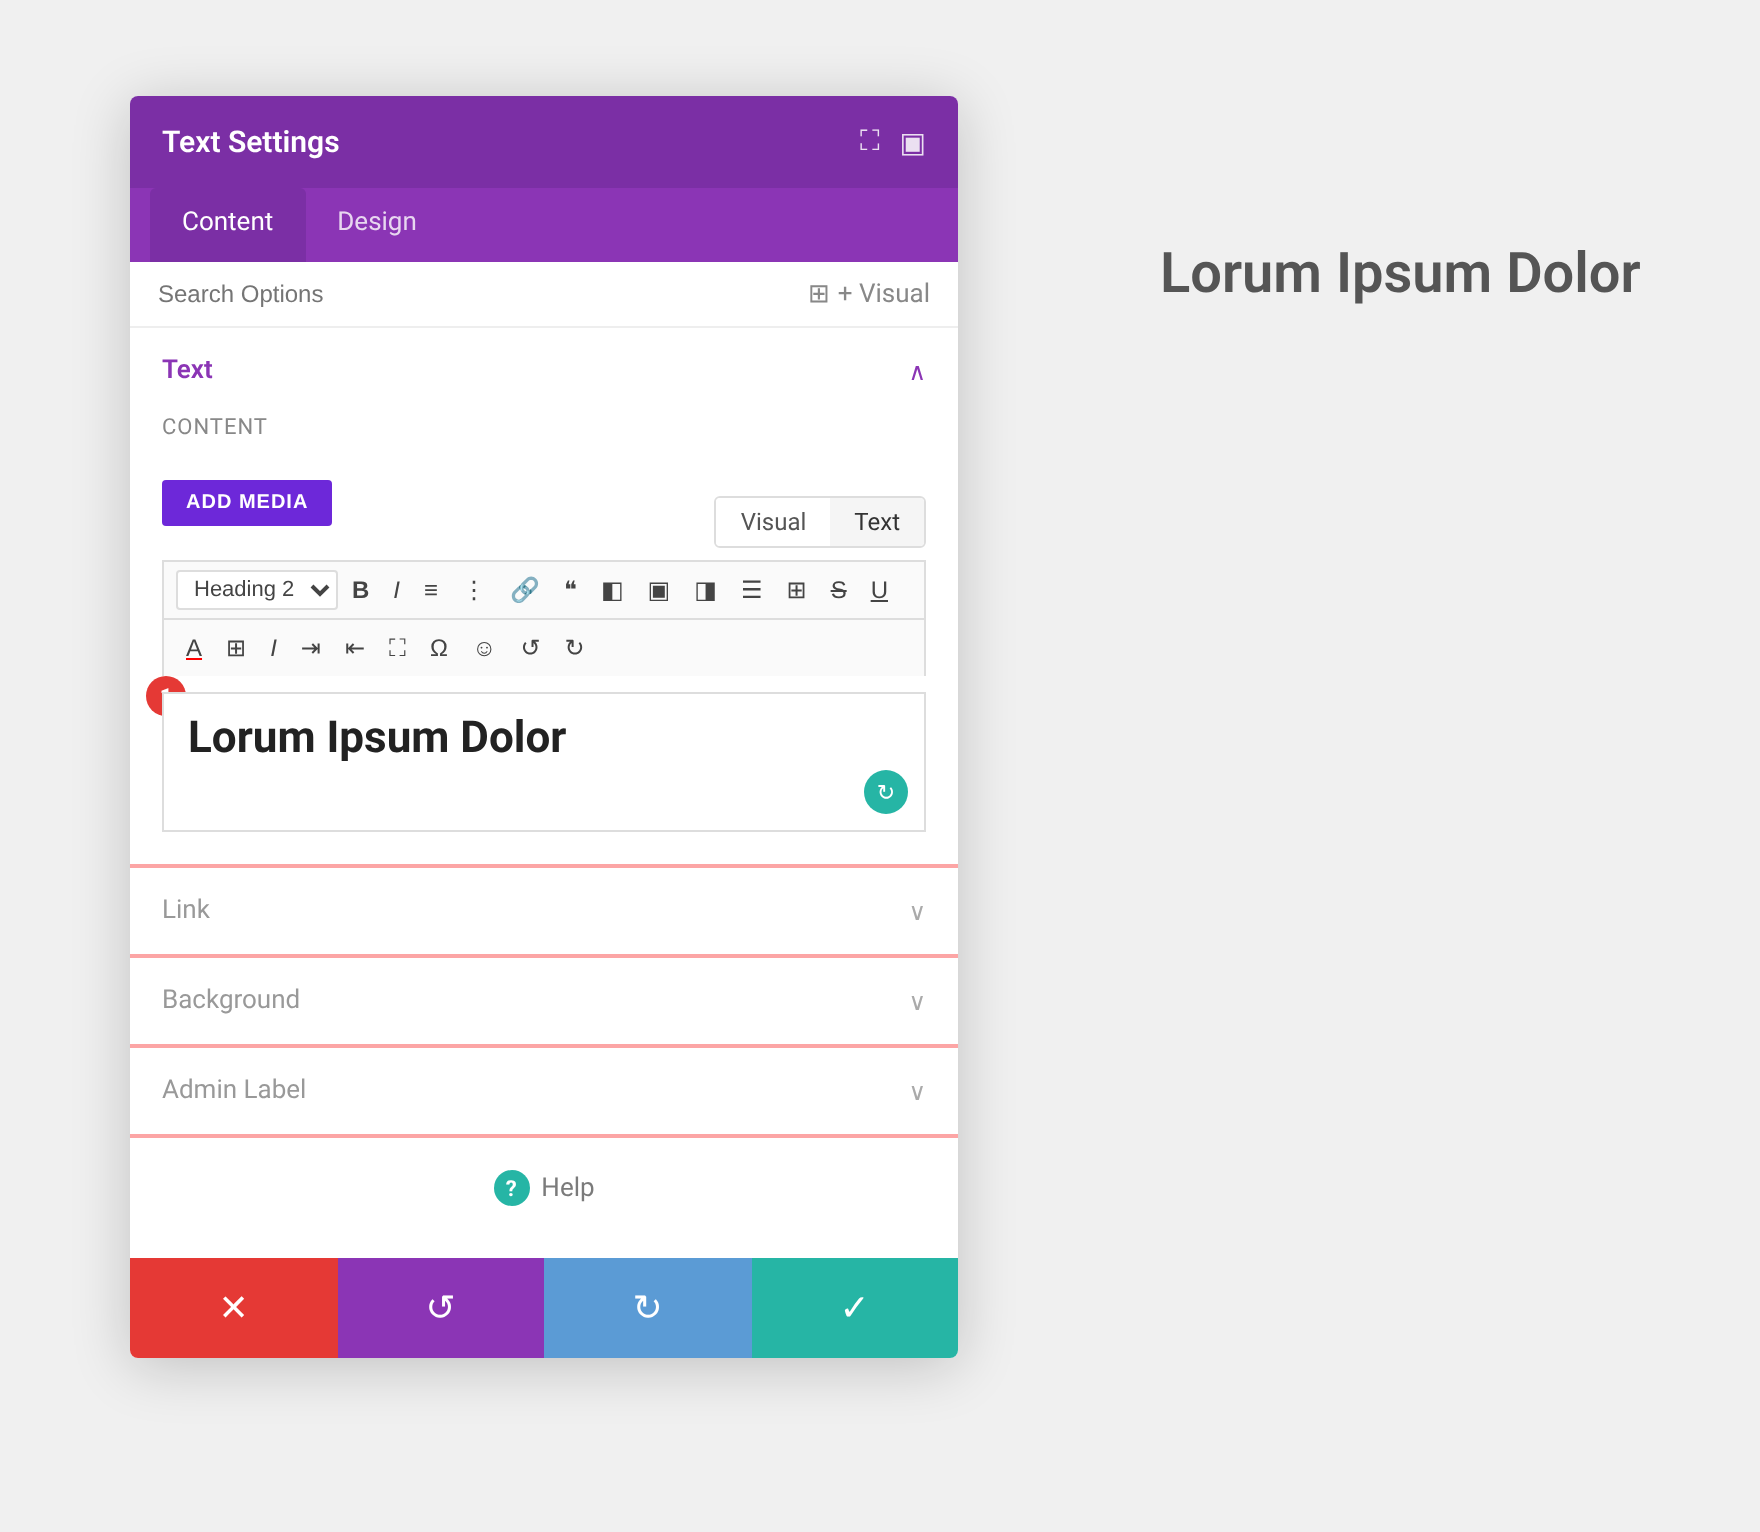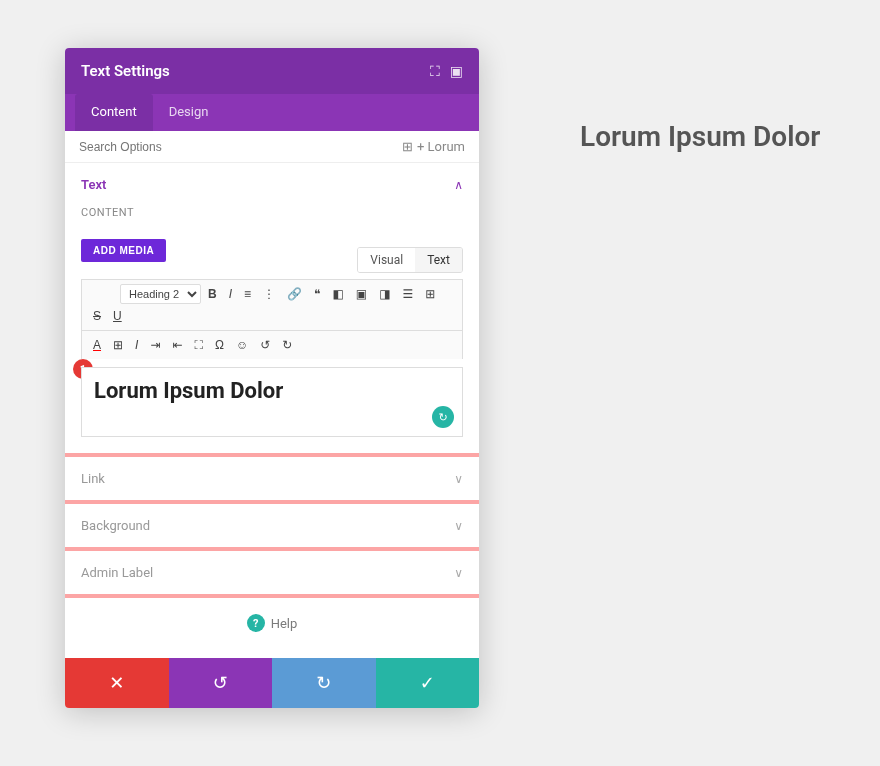--- a/index.html
+++ b/index.html
@@ -107,21 +107,21 @@
 
     
     .modal-body {
       overflow-y: auto;
       max-height: 560px;
       padding-bottom: 10px;
     }
 
     
     .section {
-      border-bottom: 4px solid #fca5a5;
+      border-bottom: 2px solid #fca5a5;
     }
     .section-header {
       display: flex;
       align-items: center;
       justify-content: space-between;
       padding: 14px 16px;
       cursor: pointer;
     }
     .section-title {
       font-size: 13px;
@@ -216,21 +216,20 @@
       align-items: center;
       gap: 2px;
     }
     .toolbar-select {
       border: 1px solid #ddd;
       border-radius: 2px;
       font-size: 11px;
       padding: 2px 4px;
       color: #444;
       background: #fff;
-      margin-left: 32px;
     }
 
     
     .editor-content {
       border: 1px solid #ddd;
       min-height: 70px;
       padding: 10px 12px;
       background: #fff;
       position: relative;
     }
@@ -333,21 +332,21 @@
 
   <div class="modal-tabs">
     <div class="tab active">Content</div>
     <div class="tab">Design</div>
   </div>
 
   <div class="search-bar">
     <input class="search-input" type="text" placeholder="Search Options" style="">
     <div class="filter-btn">
       <span>⊞</span>
-      <span>+ Lorum</span>
+      <span>+ Visual</span>
     </div>
   </div>
 
   <div class="modal-body">
 
     <div class="section">
       <div class="section-header">
         <span class="section-title">Text</span>
         <span class="chevron chevron-up">∧</span>
       </div>

